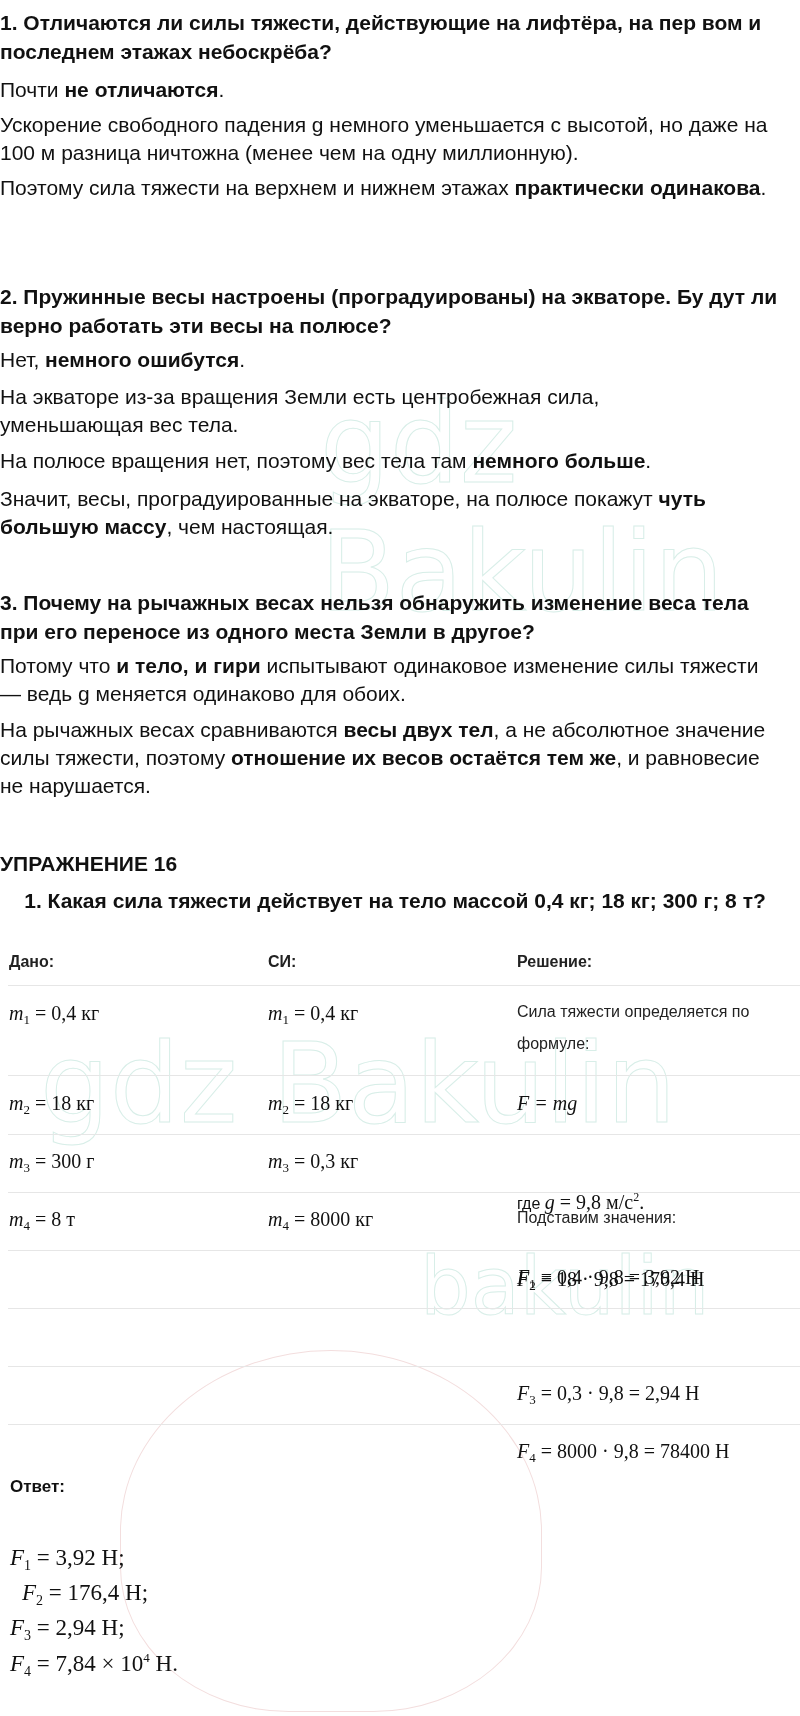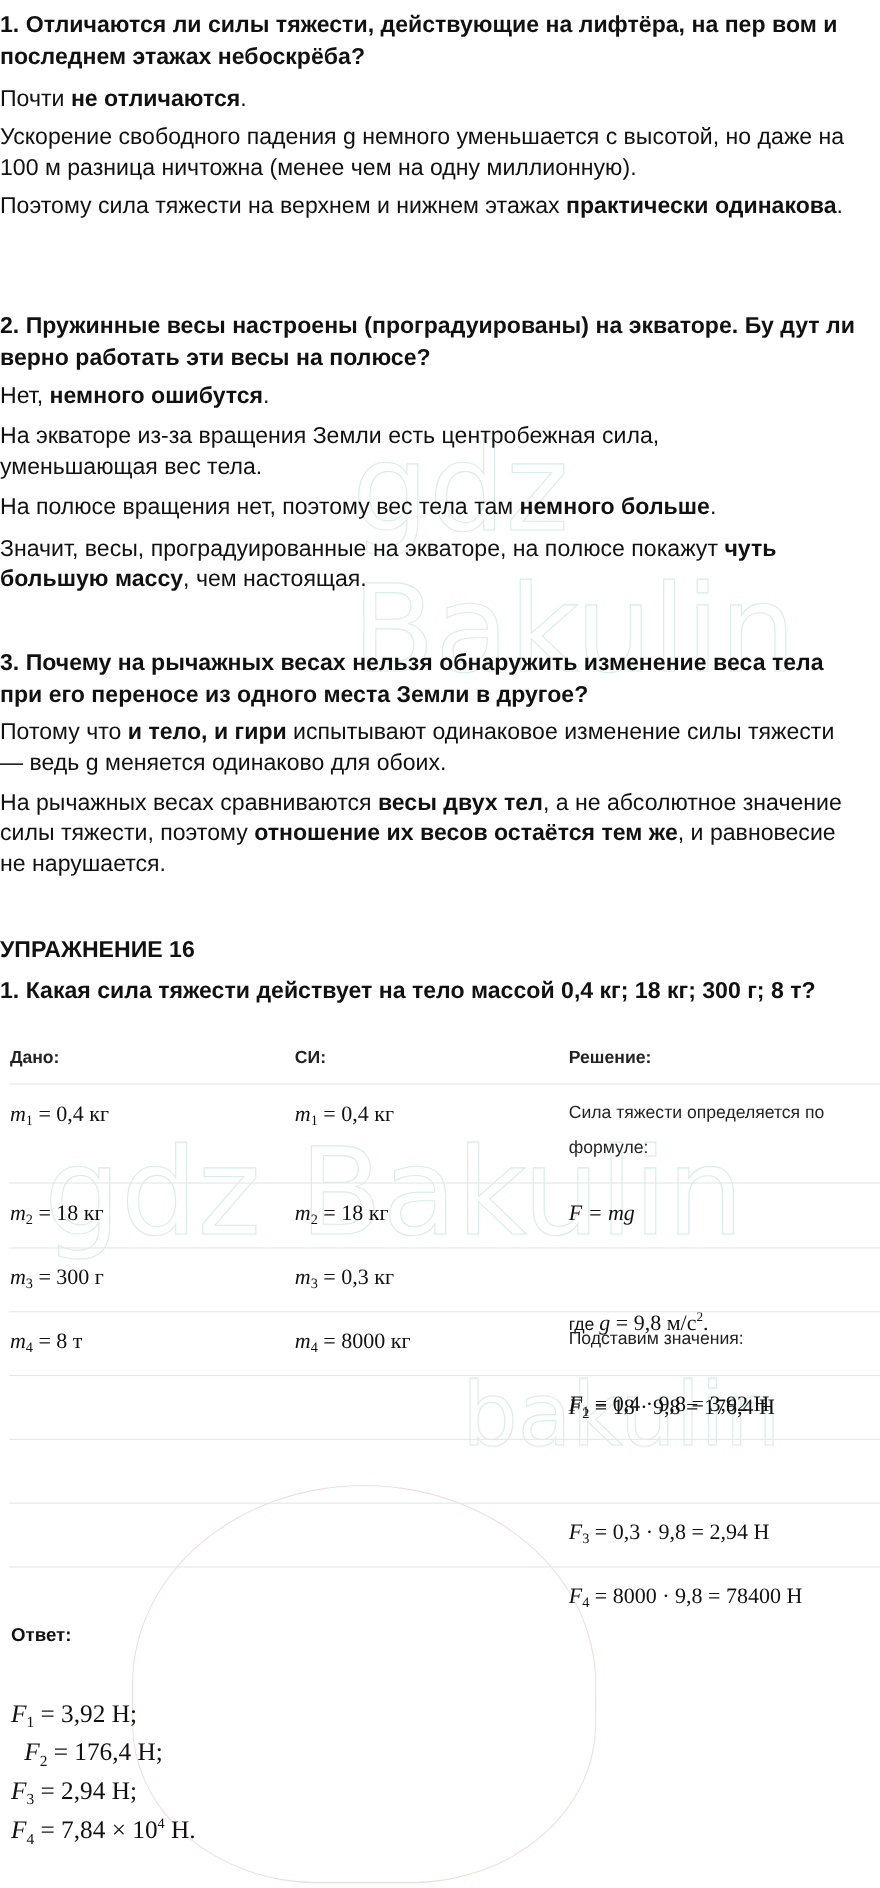--- a/index.html
+++ b/index.html
@@ -45,21 +45,21 @@
   <div class="p" style="top:346px;"><span>Нет, </span><b>немного ошибутся</b><span>.</span></div>
   <div class="p" style="top:383px; width:720px;">На экваторе из-за вращения Земли есть центробежная сила, уменьшающая вес тела.</div>
   <div class="p" style="top:447px;"><span>На полюсе вращения нет, поэтому вес тела там </span><b>немного больше</b><span>.</span></div>
   <div class="p" style="top:485px;"><span>Значит, весы, проградуированные на экваторе, на полюсе покажут </span><b>чуть большую массу</b><span>, чем настоящая.</span></div>
 
   <div class="q" style="top:588px;">3. Почему на рычажных весах нельзя обнаружить изменение веса тела при его переносе из одного места Земли в другое?</div>
   <div class="p" style="top:652px; width:770px;"><span>Потому что </span><b>и тело, и гири</b><span> испытывают одинаковое изменение силы тяжести — ведь g меняется одинаково для обоих.</span></div>
   <div class="p" style="top:716px; width:780px;"><span>На рычажных весах сравниваются </span><b>весы двух тел</b><span>, а не абсолютное значение силы тяжести, поэтому </span><b>отношение их весов остаётся тем же</b><span>, и равновесие не нарушается.</span></div>
 
   <div class="h" style="top:852px;">УПРАЖНЕНИЕ 16</div>
-  <div class="q" style="top:886px;">1. Какая сила тяжести действует на тело массой 0,4 кг; 18 кг; 300 г; 8 т?</div>
+  <div class="q" style="top:886px;text-align:center;">1. Какая сила тяжести действует на тело массой 0,4 кг; 18 кг; 300 г; 8 т?</div>
 
   <div class="th" style="left:9px; top:953px;">Дано:</div>
   <div class="th" style="left:268px; top:953px;">СИ:</div>
   <div class="th" style="left:517px; top:953px;">Решение:</div>
   <div class="line" style="top:985px;"></div>
 
   <div class="math" style="left:9px; top:1002px;"><i>m</i><sub>1</sub> <span>= 0,4 кг</span></div>
   <div class="math" style="left:268px; top:1002px;"><i>m</i><sub>1</sub> <span>= 0,4 кг</span></div>
   <div class="txt" style="left:517px; top:996px; width:280px;">Сила тяжести определяется по формуле:</div>
   <div class="line" style="top:1075px;"></div>

